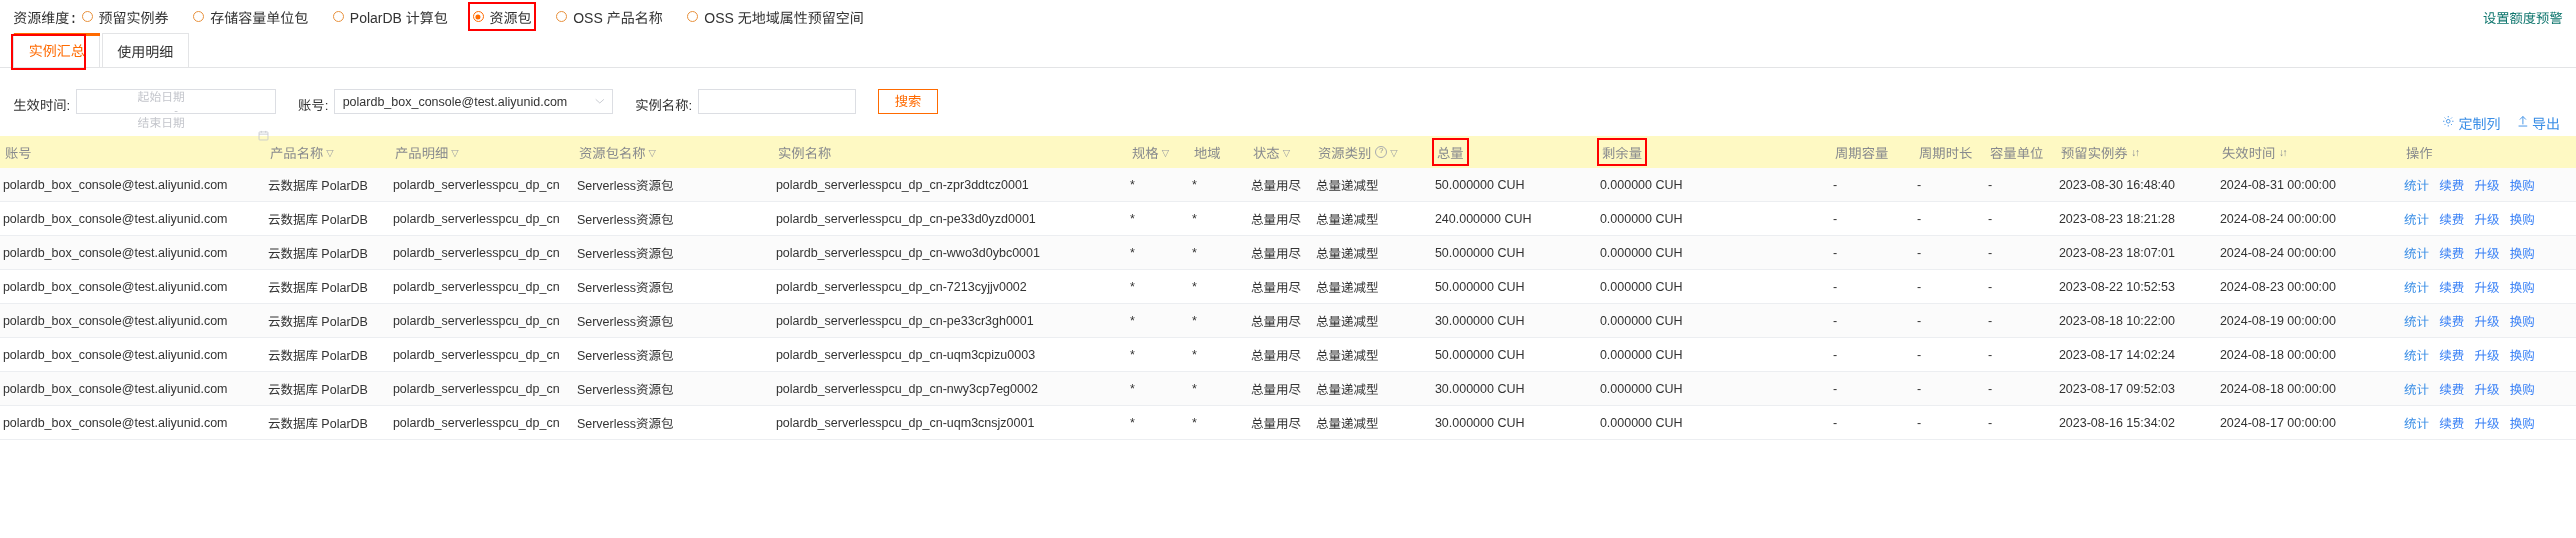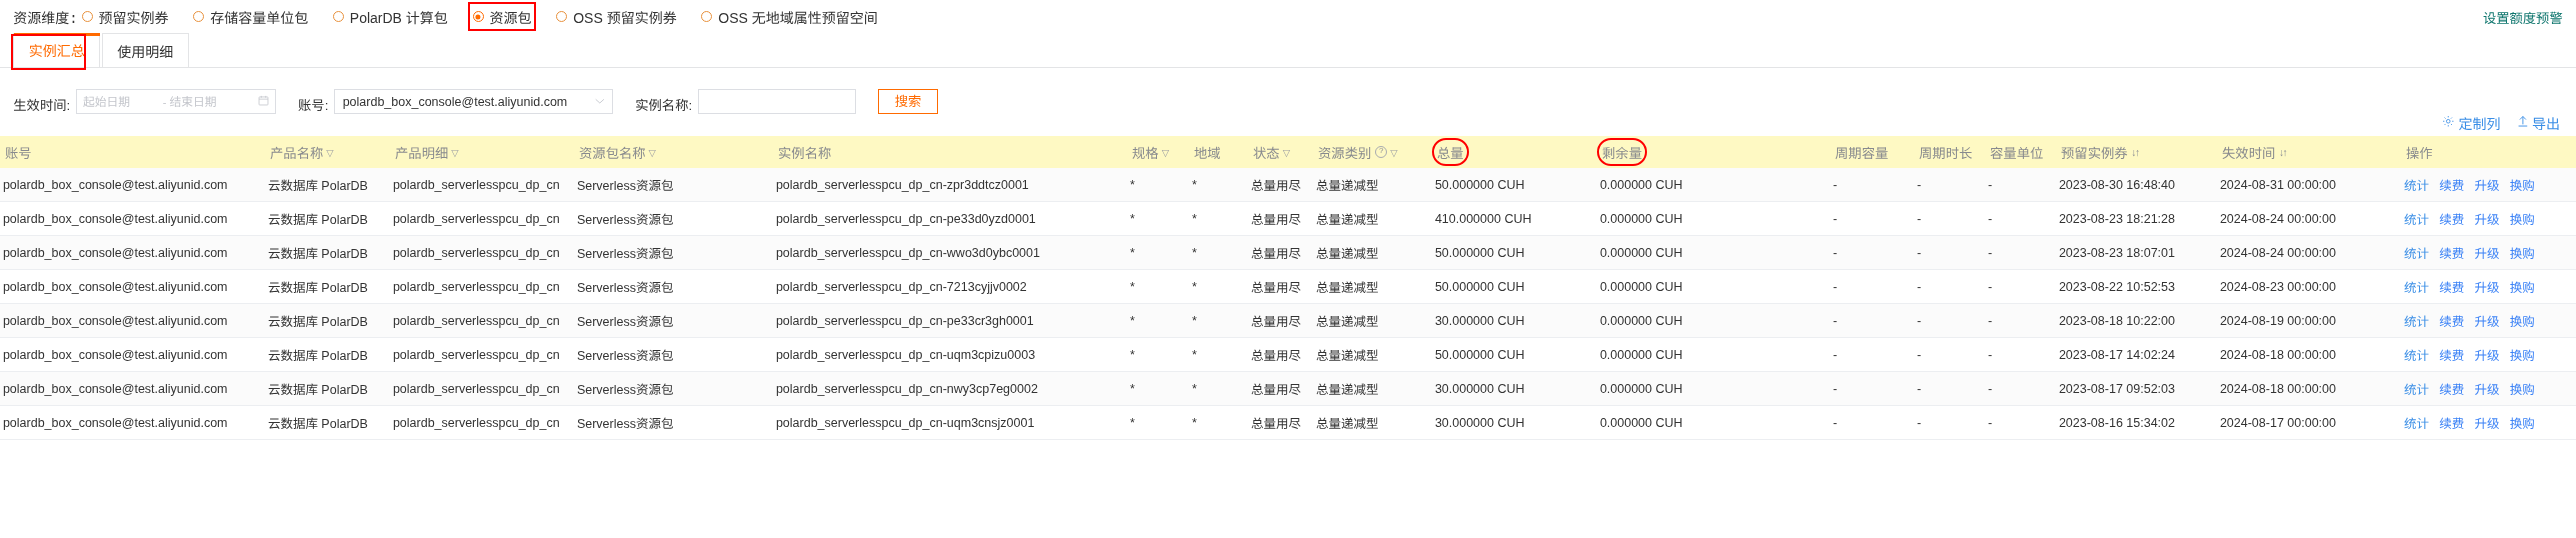--- a/index.html
+++ b/index.html
@@ -163,20 +163,21 @@
     width: 200px;
     height: 25px;
     border: 0.7px solid #dcdee3;
     background: #fff;
     display: flex;
     align-items: center;
     box-sizing: border-box;
     padding: 0 5.9px;
     margin-right: 22px;
     cursor: text;
+    flex-direction: column;
   }
   .date-range input {
     border: none;
     outline: none;
     font-size: 11.8px;
     font-family: inherit;
     color: #333;
     background: transparent;
     width: 77px;
     padding: 0;
@@ -327,21 +328,20 @@
   }
   .sort-ico {
     font-size: 10.3px;
     color: #8b8e93;
     letter-spacing: -1.5px;
     cursor: pointer;
   }
   .th-hl {
     outline: 2.2px solid #ff0000;
     outline-offset: 1.5px;
-    border-radius: 11px;
   }
 
   table.grid tbody td {
     height: 33px;
     font-size: 12.5px;
     color: #333333;
     border-bottom: 0.7px solid #eceef1;
     padding: 0 0 0 2.9px;
     white-space: nowrap;
     overflow: hidden;
@@ -379,21 +379,21 @@
       <div class="radio-item">
         <span class="radio-circle"></span>
         <span class="radio-text">PolarDB 计算包</span>
       </div>
       <div class="radio-item checked hl-box">
         <span class="radio-circle"></span>
         <span class="radio-text">资源包</span>
       </div>
       <div class="radio-item">
         <span class="radio-circle"></span>
-        <span class="radio-text">OSS 预留实例券</span>
+        <span class="radio-text">OSS 产品名称</span>
       </div>
       <div class="radio-item">
         <span class="radio-circle"></span>
         <span class="radio-text">OSS 无地域属性预留空间</span>
       </div>
     </div>
   <span class="quota-link">设置额度预警</span>
 </div>
 
 <div class="tabs-wrap">
@@ -568,21 +568,21 @@
         <tr>
           <td>polardb_box_console@test.aliyunid.com</td>
           <td>云数据库 PolarDB</td>
           <td>polardb_serverlesspcu_dp_cn</td>
           <td>Serverless资源包</td>
           <td>polardb_serverlesspcu_dp_cn-pe33d0yzd0001</td>
           <td>*</td>
           <td>*</td>
           <td>总量用尽</td>
           <td>总量递减型</td>
-          <td>410.000000 CUH</td>
+          <td>240.000000 CUH</td>
           <td>0.000000 CUH</td>
           <td>-</td>
           <td>-</td>
           <td>-</td>
           <td>2023-08-23 18:21:28</td>
           <td>2024-08-24 00:00:00</td>
           <td class="act-cell"><span class="act-link">统计</span><span class="act-link disabled">续费</span><span class="act-link disabled">升级</span><span class="act-link disabled">换购</span></td>
         </tr>
         <tr>
           <td>polardb_box_console@test.aliyunid.com</td>

